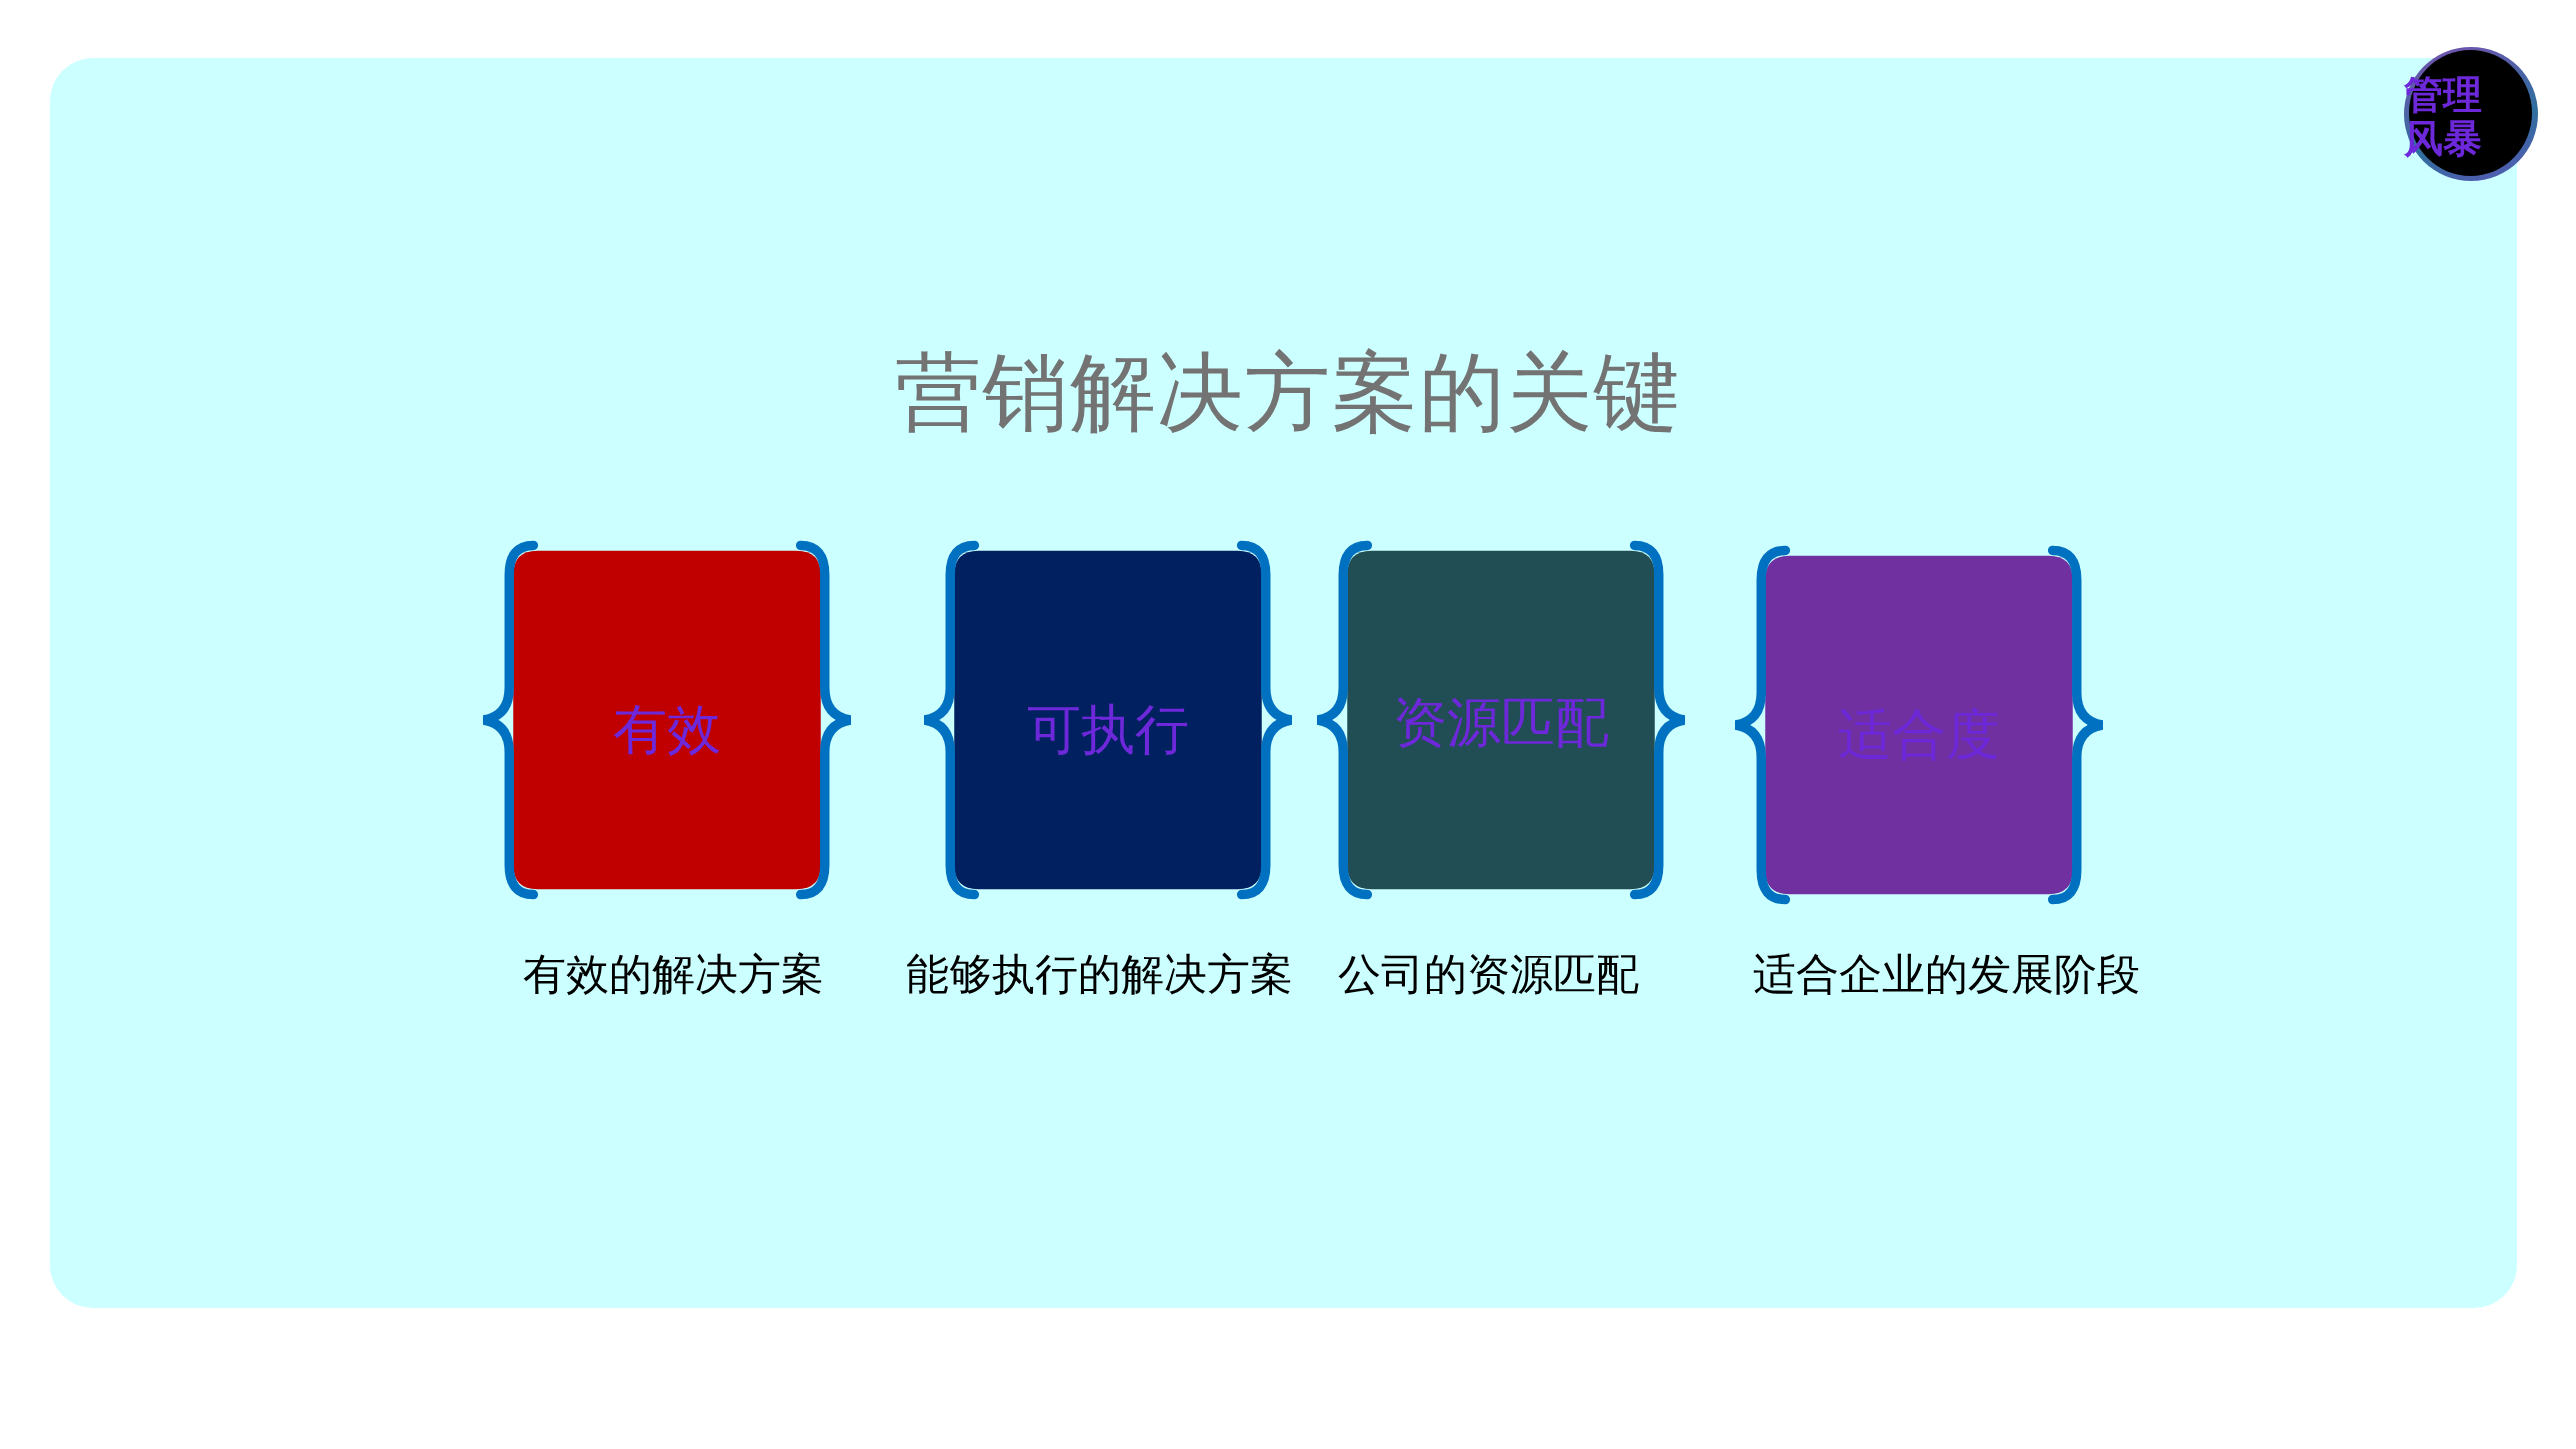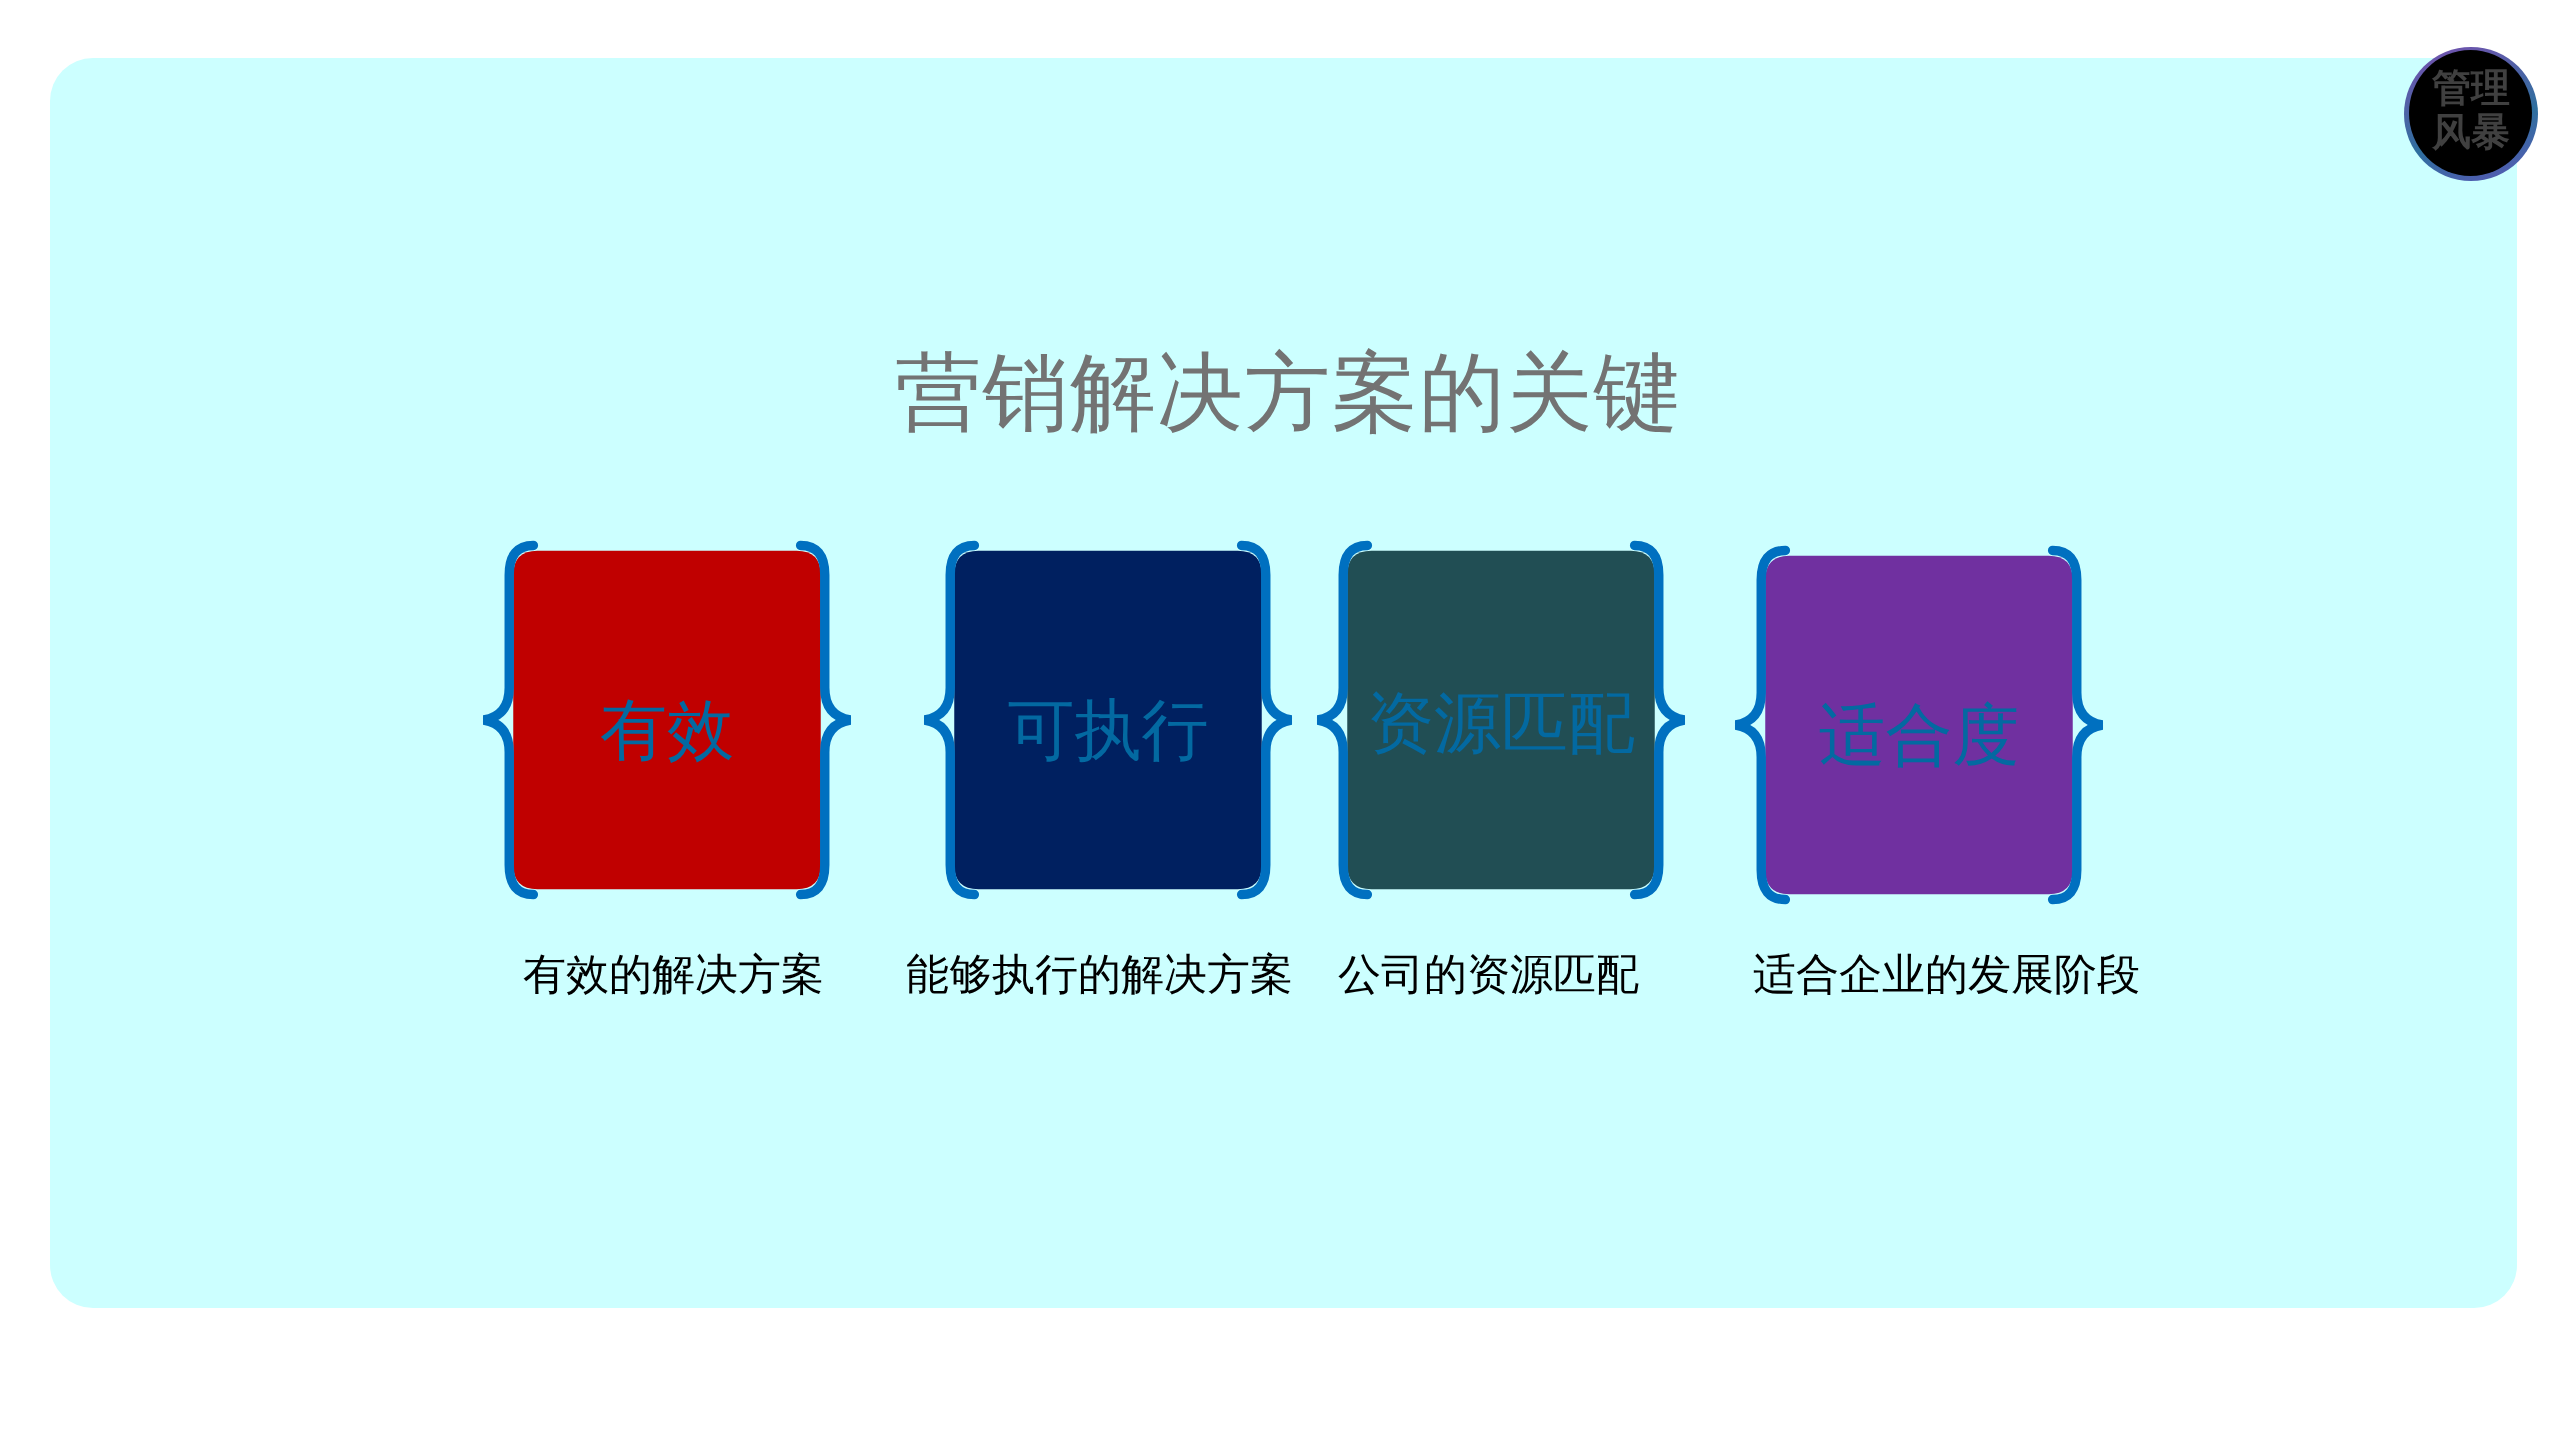--- a/index.html
+++ b/index.html
@@ -6,28 +6,28 @@
   body { width:2576px; height:1449px; background:#ffffff; position:relative; overflow:hidden;
          font-family:"DejaVu Sans","Liberation Sans",sans-serif; }
   .panel { position:absolute; left:50px; top:58px; width:2467px; height:1250px;
            background:#ccffff; border-radius:43px; }
   .title { position:absolute; left:0; width:2576px; top:335px; text-align:center;
            font-family:"DejaVu Serif","Liberation Serif",serif; font-size:86px;
            color:#737373; letter-spacing:1.3px; }
   .card { position:absolute; top:540px; height:360px; }
   .card svg { position:absolute; left:0; top:0; }
   .card .label { position:absolute; left:0; right:0; top:0; bottom:0; display:flex;
-                 align-items:center; justify-content:center; color:#0369a1;
-                 font-size:67px; padding-top:20px; box-sizing:border-box; }
+                 align-items:center; justify-content:center; color:#6d28d9;
+                 font-size:54px; padding-top:20px; box-sizing:border-box; }
   .caption { position:absolute; top:946px; font-size:43px; color:#000000; white-space:nowrap; }
   .logo { position:absolute; left:2404px; top:47px; width:134px; height:134px; }
   .logo .ring { position:absolute; left:0; top:0; width:134px; height:134px; border-radius:50%;
                 background:linear-gradient(160deg,#7a4fb0 0%,#2e6f9e 60%,#5a57b5 100%); }
   .logo .disc { position:absolute; left:5.4px; top:2.7px; width:123px; height:126px; border-radius:50%; background:#000; }
-  .logo .txt { position:absolute; left:0; top:19px; width:134px; text-align:center; color:#404040;
+  .logo .txt { position:absolute; left:0; top:26px; width:134px; text-align:left; color:#6d28d9;
                font-size:39px; font-weight:bold; line-height:44px; }
 </style>
 </head>
 <body>
 
 <div class="panel"></div>
 
 <div class="title">营销解决方案的关键</div>
 
 <div class="card" style="left:477px; width:380px;">

